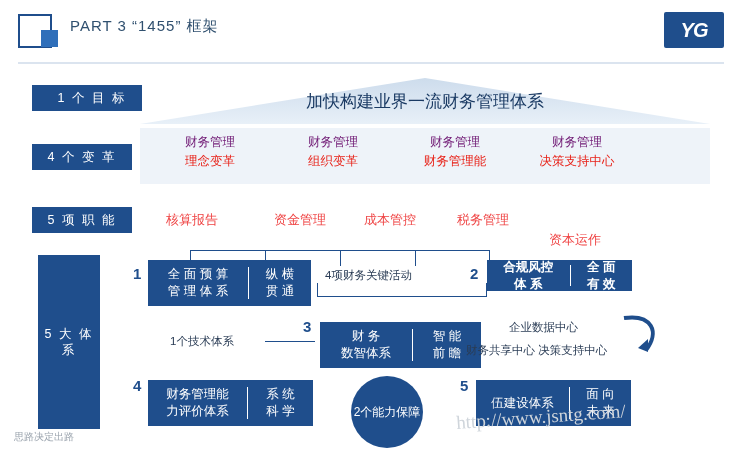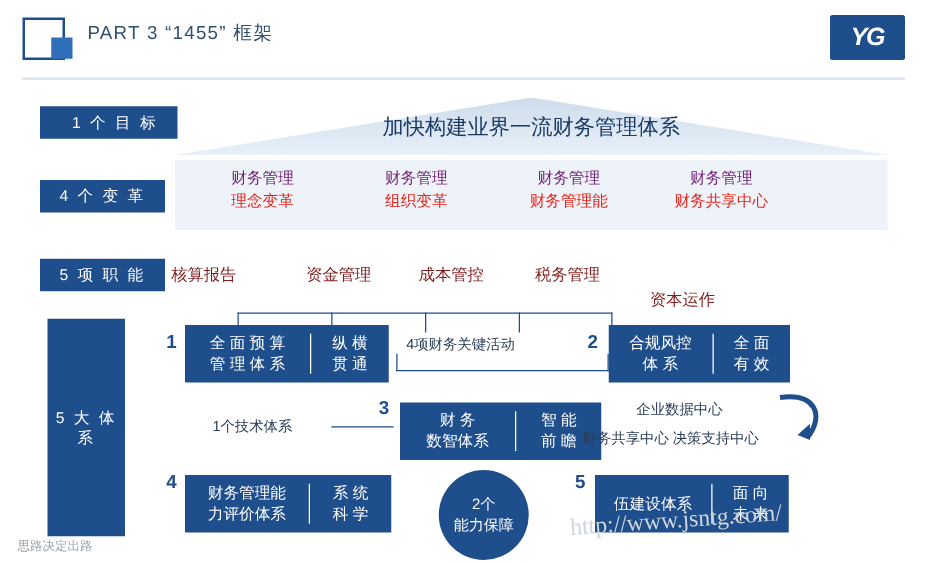--- a/index.html
+++ b/index.html
@@ -37,56 +37,56 @@
   .goal-text{position:absolute;left:0;top:12px;width:570px;text-align:center;font-size:17px;color:#1a3a63;}
 
   
   .reform-band{position:absolute;left:140px;top:128px;width:570px;height:56px;background:#eef3f9;}
   .reform-col{position:absolute;top:133px;width:130px;text-align:center;}
   .reform-col .t1{font-size:12.5px;color:#701a75;line-height:19px;}
   .reform-col .t2{font-size:12.5px;color:#e8231a;line-height:19px;}
   #rf0{left:145px;} #rf1{left:268px;} #rf2{left:390px;} #rf3{left:512px;}
 
   
-  .func-item{position:absolute;top:211px;font-size:13px;color:#7f1d1d;width:110px;}
+  .func-item{position:absolute;top:211px;font-size:13px;color:#ef4444;text-align:center;width:110px;}
   #fn0{left:137px;} #fn1{left:245px;} #fn2{left:335px;} #fn3{left:428px;} #fn4{left:520px;margin-top:20px;}
 
   .func-connect{position:absolute;left:190px;top:233px;width:300px;height:18px;}
   .fc-h{position:absolute;left:0;top:17px;width:300px;height:1px;background:#1f4e8c;}
   .fc-v{position:absolute;top:17px;width:1px;height:16px;background:#1f4e8c;}
 
   
   .numlabel{position:absolute;color:#1f4e8c;font-weight:bold;font-size:15px;}
   .bluebox{position:absolute;background:#1f4e8c;color:#ffffff;display:flex;align-items:center;box-sizing:border-box;}
   .bluebox .seg{display:flex;flex-direction:column;justify-content:center;text-align:center;font-size:12.5px;line-height:17px;padding:0 4px;}
   .divider{width:1px;background:#ffffff;height:70%;}
 
   #b1{left:148px;top:260px;width:163px;height:46px;}
   #n1{left:133px;top:265px;}
-  #b2{left:487px;top:260px;width:145px;height:46px;}
+  #b2{left:487px;top:260px;width:145px;height:31px;font-weight:bold;}
   #n2{left:470px;top:265px;}
   #b3{left:320px;top:322px;width:161px;height:46px;}
   #n3{left:303px;top:318px;}
   #b4{left:148px;top:380px;width:165px;height:46px;}
   #n4{left:133px;top:377px;}
   #b5{left:476px;top:380px;width:155px;height:46px;}
   #n5{left:460px;top:377px;}
 
   .note-4act{position:absolute;left:325px;top:268px;font-size:11.5px;color:#2a3c55;}
   .bracket{position:absolute;left:317px;top:283px;width:170px;height:14px;border-left:1px solid #1f4e8c;border-right:1px solid #1f4e8c;border-bottom:1px solid #1f4e8c;box-sizing:border-box;}
 
   .note-tech{position:absolute;left:170px;top:334px;font-size:11.5px;color:#2a3c55;}
   .tech-line{position:absolute;left:265px;top:341px;width:50px;height:1px;background:#1f4e8c;}
 
   .right-note{position:absolute;font-size:11.5px;color:#2a3c55;}
   #rn1{left:509px;top:320px;}
   #rn2{left:466px;top:343px;}
   .arrow-curve{position:absolute;left:618px;top:312px;width:44px;height:44px;}
 
-  .circle{position:absolute;left:351px;top:376px;width:72px;height:72px;border-radius:50%;background:#1f4e8c;color:#ffffff;display:flex;flex-direction:column;align-items:center;justify-content:center;font-size:12px;line-height:17px;}
+  .circle{position:absolute;left:351px;top:376px;width:72px;height:72px;border-radius:50%;background:#1f4e8c;color:#ffffff;display:flex;align-items:center;justify-content:center;font-size:12px;line-height:17px;}
 
   .footer-note{position:absolute;left:14px;top:430px;font-size:10px;color:#9aa3ad;}
   .watermark{position:absolute;left:456px;top:406px;font-size:19px;color:#cfd5db;font-family:"Liberation Serif",serif;transform:rotate(-4deg);white-space:nowrap;}
 </style>
 </head>
 <body>
 
 <div class="page">
 
   <div class="header">
@@ -119,21 +119,21 @@
   <div class="reform-col" id="rf1">
     <div class="t1">财务管理</div>
     <div class="t2">组织变革</div>
   </div>
   <div class="reform-col" id="rf2">
     <div class="t1">财务管理</div>
     <div class="t2">财务管理能</div>
   </div>
   <div class="reform-col" id="rf3">
     <div class="t1">财务管理</div>
-    <div class="t2">财务共享中心</div>
+    <div class="t2">决策支持中心</div>
   </div>
 
   <div class="func-item" id="fn0">核算报告</div>
   <div class="func-item" id="fn1">资金管理</div>
   <div class="func-item" id="fn2">成本管控</div>
   <div class="func-item" id="fn3">税务管理</div>
   <div class="func-item" id="fn4">资本运作</div>
 
   <div class="func-connect">
     <div class="fc-h"></div>

